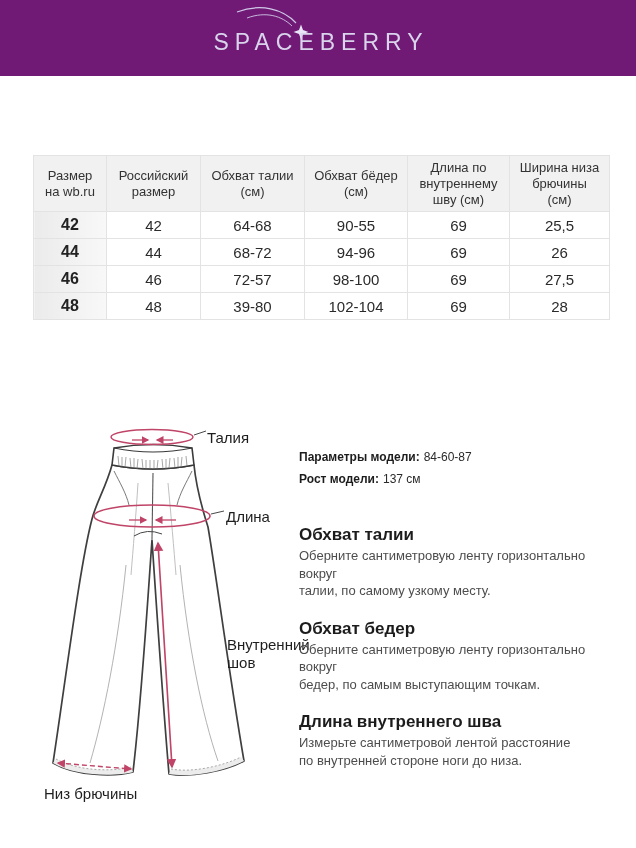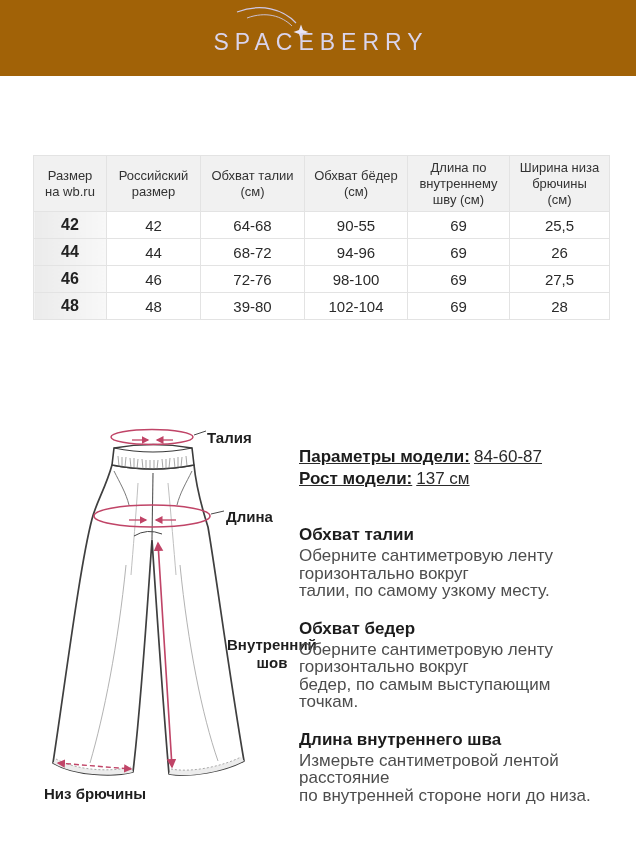--- a/index.html
+++ b/index.html
@@ -2,21 +2,21 @@
 <html><head>
 <meta charset="utf-8">
 <style>
   html,body{margin:0;padding:0;}
   body{
     width:636px;height:848px;position:relative;background:#ffffff;
     font-family:"Liberation Sans", sans-serif;overflow:hidden;
     -webkit-font-smoothing:antialiased;
   }
   
-  .brand-header{position:absolute;left:0;top:0;width:636px;height:76px;background:#a16207;}
+  .brand-header{position:absolute;left:0;top:0;width:636px;height:76px;background:#701a75;}
   .brand-logo{
     position:absolute;top:29px;left:0;width:100%;text-align:center;
     color:#d9d4ec;font-size:23px;font-weight:500;letter-spacing:6px;padding-left:6px;box-sizing:border-box;
   }
   .comet{position:absolute;left:233px;top:3px;}
   
   .table-wrap{position:absolute;left:33px;top:155px;width:576px;}
   table.size-table{border-collapse:collapse;table-layout:fixed;width:576px;}
   .size-table th,.size-table td{
     border:1px solid #e3e3e3;text-align:center;vertical-align:middle;
@@ -27,33 +27,33 @@
     color:#333;height:56px;white-space:pre-line;
   }
   .size-table td{height:27px;font-size:15px;color:#2b2b2b;background:#fff;}
   .size-table td.first{
     font-weight:700;font-size:16px;color:#222;
     background:linear-gradient(90deg,#ebebeb,#f8f8f8);
   }
   
   .diagram{position:absolute;left:30px;top:415px;width:260px;height:400px;}
   .diagram svg{position:absolute;left:0;top:0;}
-  .dlabel{position:absolute;font-weight:700;color:#1e1e1e;font-size:15px;line-height:18px;white-space:pre-line;text-align:center;}
+  .dlabel{position:absolute;font-weight:400;color:#1e1e1e;font-size:15px;line-height:18px;white-space:pre-line;}
   .waist-label{left:177px;top:14px;}
   .hips-label{left:196px;top:93px;}
   .inseam-label{left:149px;top:221px;margin-left:48px;}
   .hem-label{left:14px;top:370px;}
   
   .right-col{position:absolute;left:299px;top:446px;width:305px;}
-  .mi-line{font-size:17px;line-height:22px;color:#2a2a2a;text-decoration:underline;}
+  .mi-line{font-size:12px;line-height:22px;color:#2a2a2a;}
   .mi-label{font-weight:700;color:#1c1c1c;}
   .mi-value{font-weight:400;margin-left:4px;}
   .model-info{margin-bottom:35px;}
   .section h3{margin:0;font-size:17px;line-height:20px;font-weight:700;color:#1c1c1c;}
-  .section p{margin:2px 0 19px;font-size:17px;line-height:17.5px;color:#4d4d4d;white-space:pre-line;}
+  .section p{margin:2px 0 19px;font-size:13px;line-height:17.5px;color:#4d4d4d;white-space:pre-line;}
 </style>
 </head>
 <body>
 
 <div class="brand-header">
   <svg class="comet" width="95" height="36" viewBox="0 0 95 36">
     <path d="M4,9 C28,0 50,6 63,20" fill="none" stroke="#cfc9e8" stroke-width="1.2"></path>
     <path d="M14,15 C33,8 49,13 59,23" fill="none" stroke="#cfc9e8" stroke-width="0.9"></path>
     <path d="M68,21.5 L70,27 L75.5,29 L70,31 L68,36.5 L66,31 L60.5,29 L66,27 Z" fill="#e9e5f7"></path>
   </svg>
@@ -99,21 +99,21 @@
       <td class="first">44</td>
       <td>44</td>
       <td>68-72</td>
       <td>94-96</td>
       <td>69</td>
       <td>26</td>
     </tr>
     <tr>
       <td class="first">46</td>
       <td>46</td>
-      <td>72-76</td>
+      <td>72-57</td>
       <td>98-100</td>
       <td>69</td>
       <td>27,5</td>
     </tr>
     <tr>
       <td class="first">48</td>
       <td>48</td>
       <td>39-80</td>
       <td>102-104</td>
       <td>69</td>

